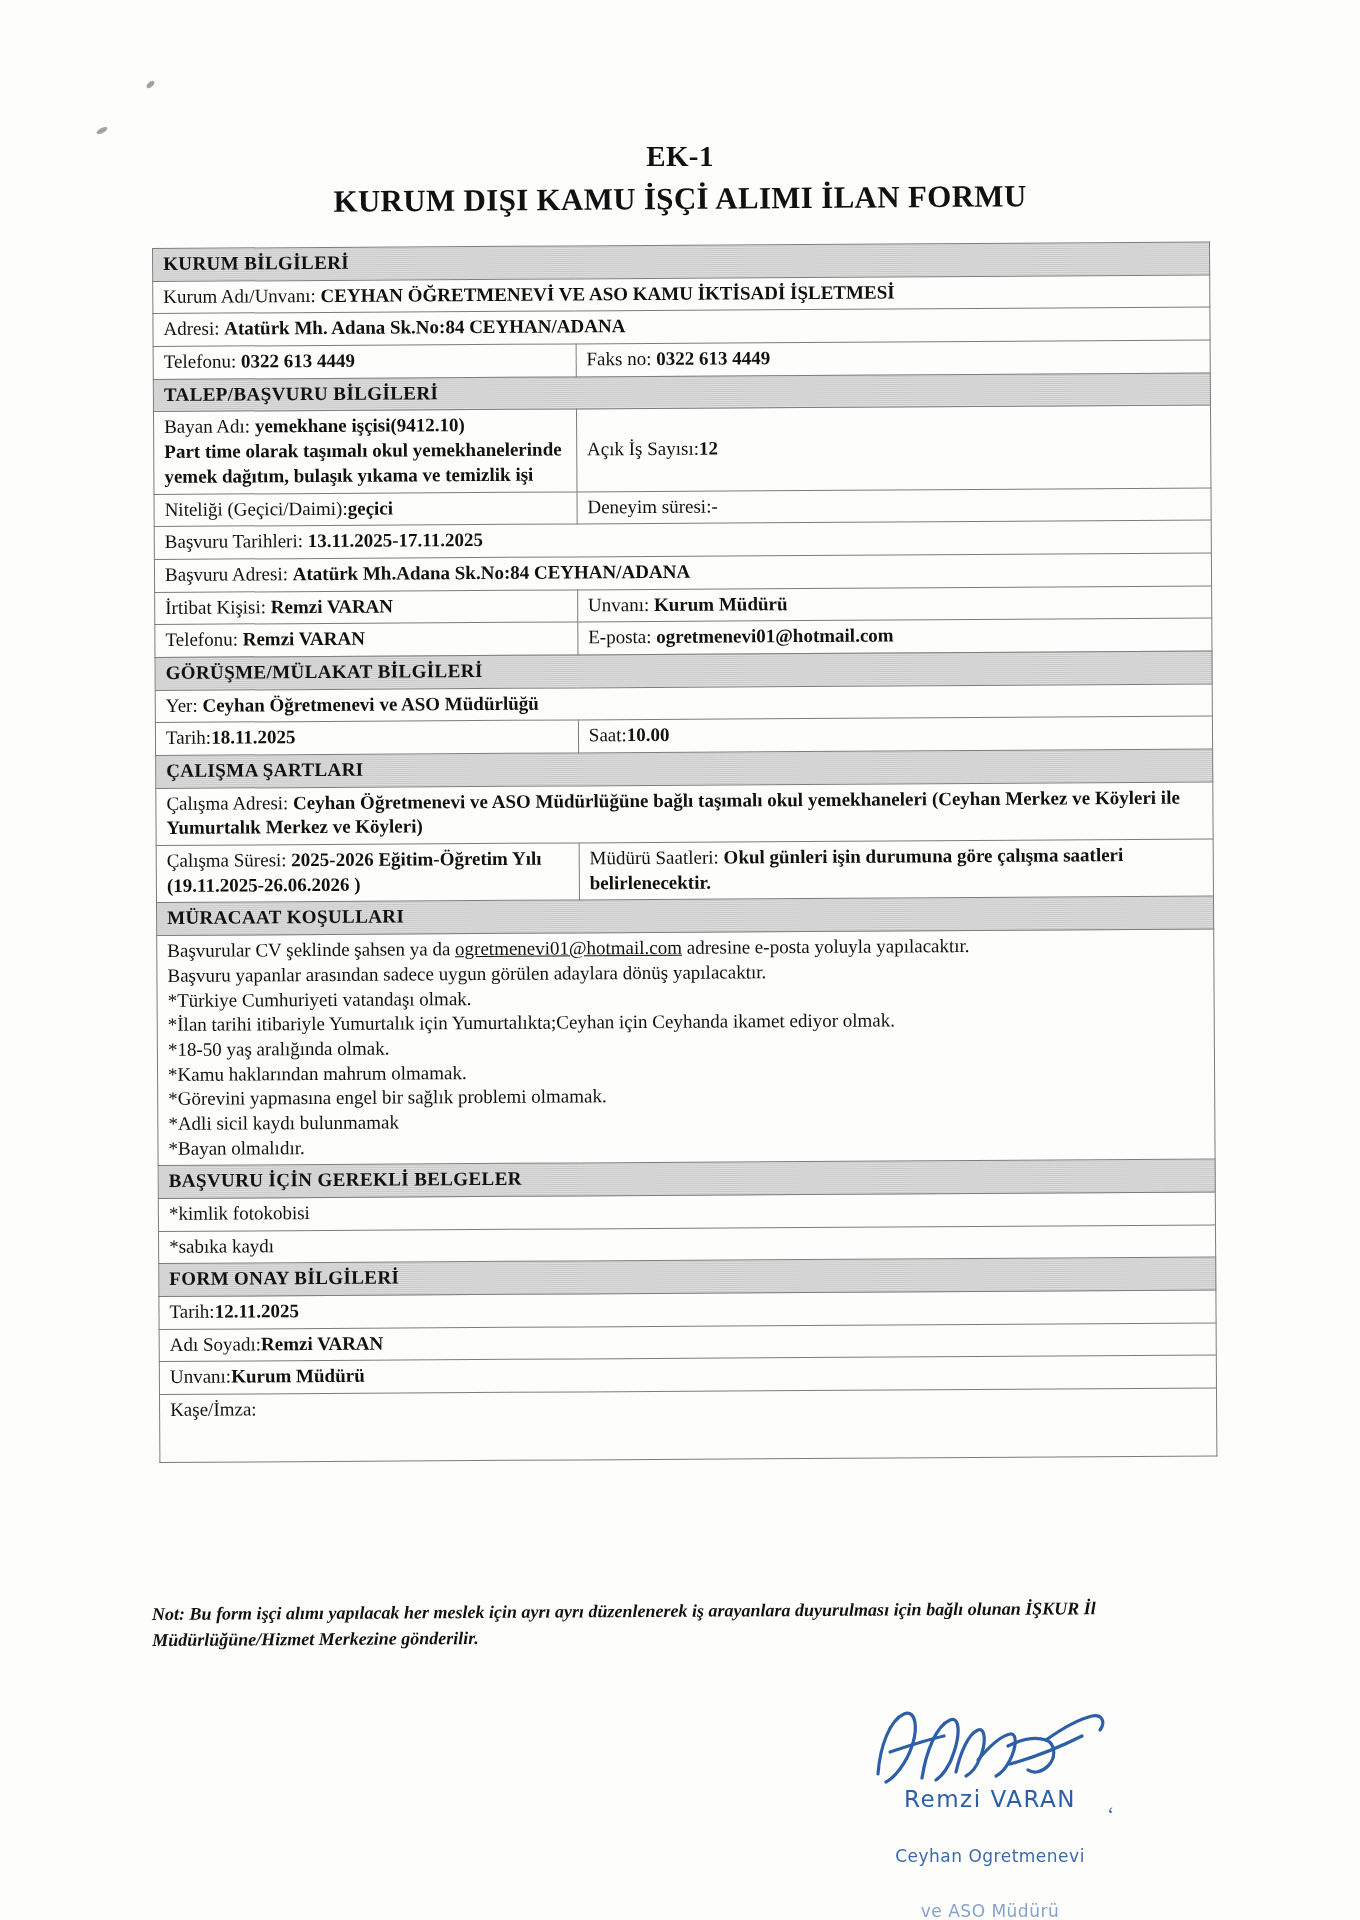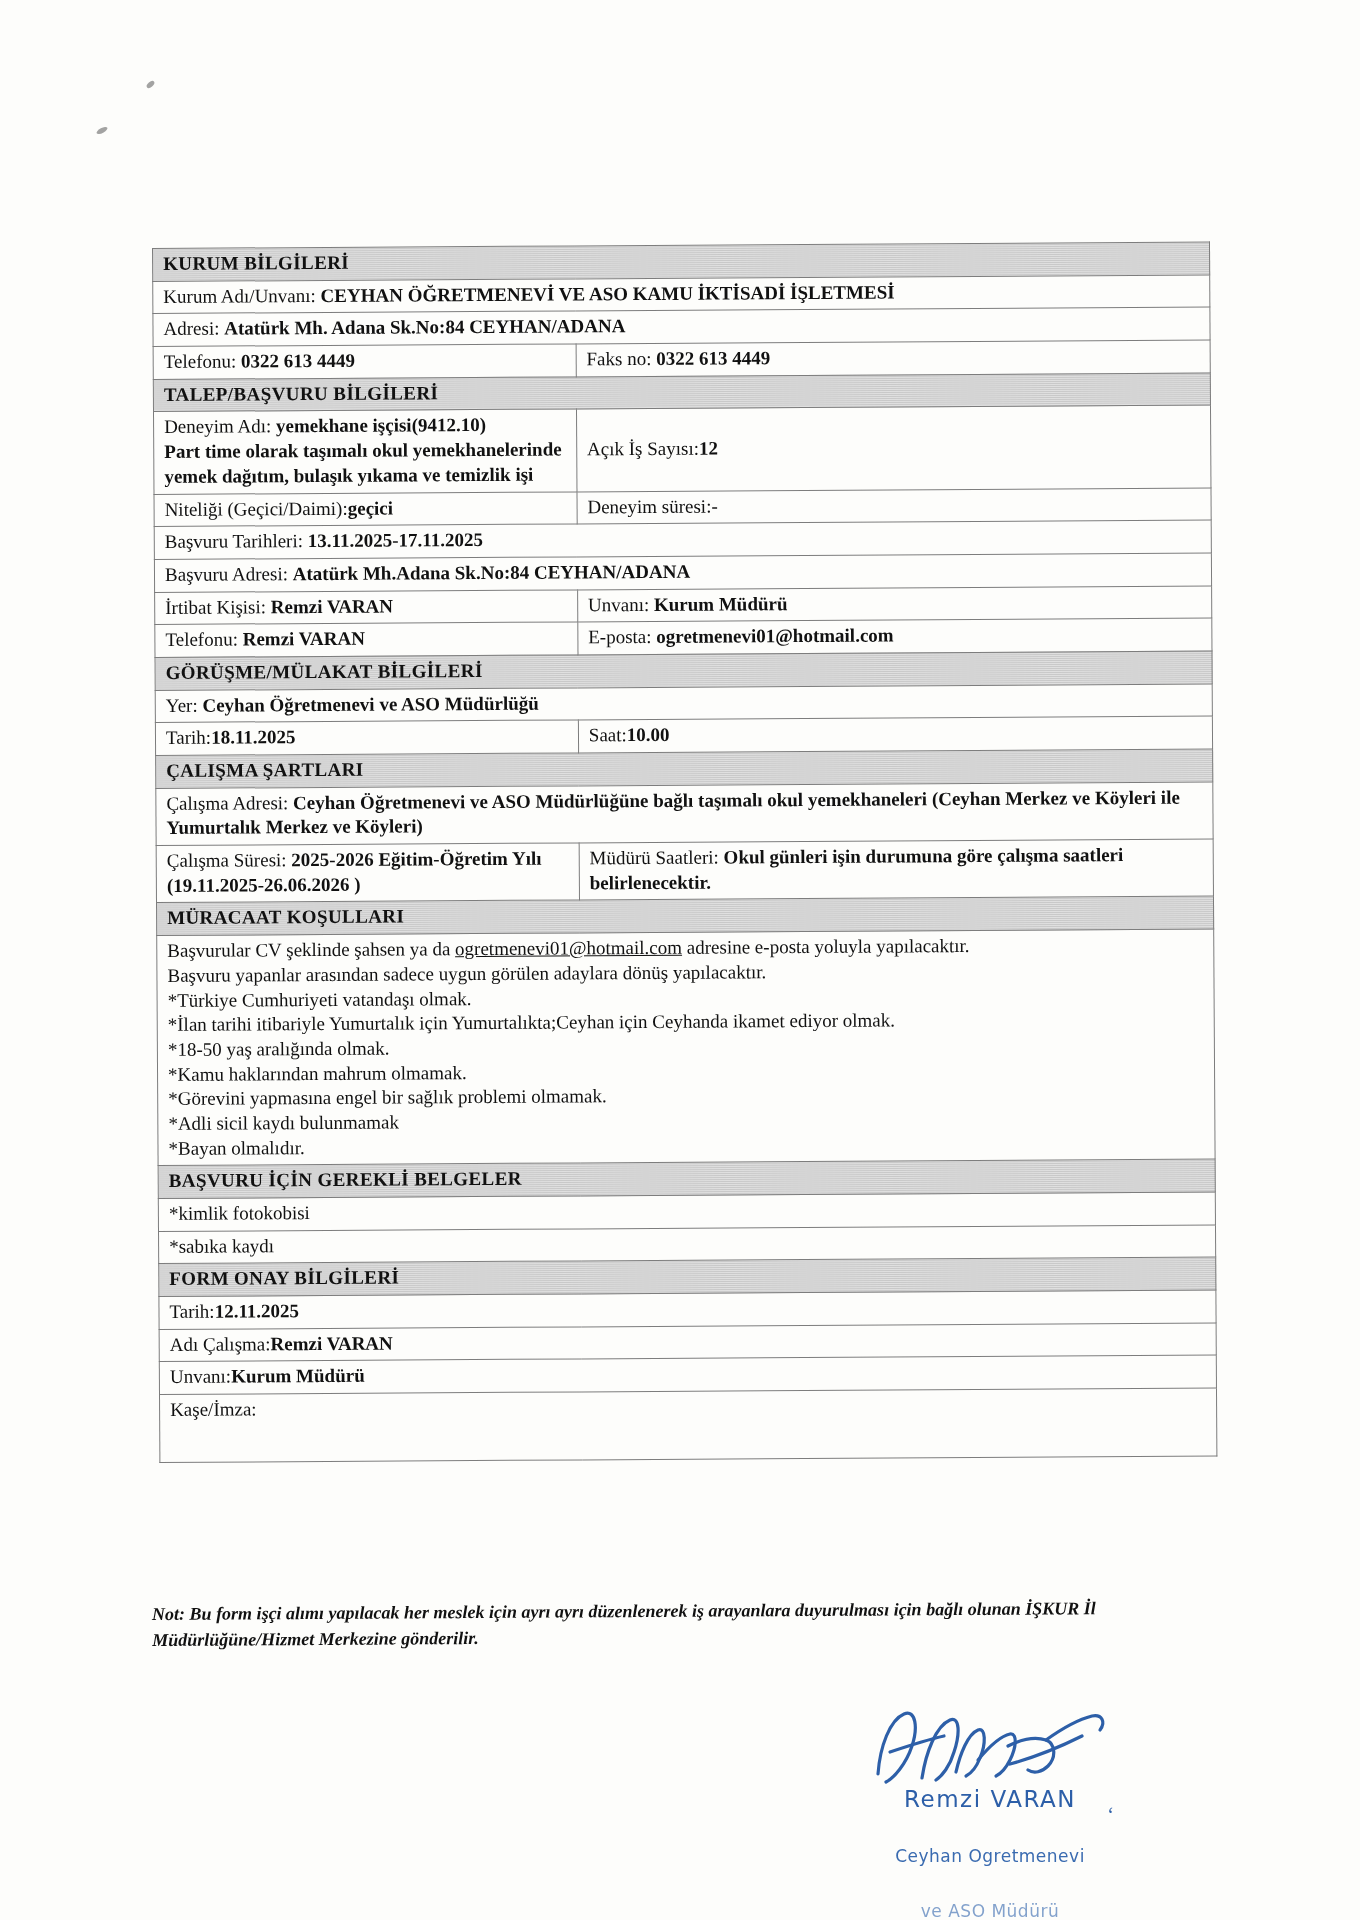--- a/index.html
+++ b/index.html
@@ -143,20 +143,24 @@
   }
 </style>
 </head>
 <body>
 
 <div class="page">
 
   <div class="speck s1"></div>
   <div class="speck s2"></div>
 
+  <div class="title-block">
+    <div class="title-main">EK-1</div>
+    <div class="title-sub">KURUM DIŞI KAMU İŞÇİ ALIMI İLAN FORMU</div>
+  </div>
 
   <div class="form-wrap">
     <table class="form">
       <colgroup>
         <col style="width:40%">
           <col style="width:60%">
       </colgroup>
 
       <tbody>
           <tr>
@@ -179,21 +183,21 @@
         <td>
           <span class="lbl">Faks no: </span><span class="b">0322 613 4449</span>
         </td>
       </tr>
 
       <tr>
         <td class="section" colspan="2">TALEP/BAŞVURU BİLGİLERİ</td>
       </tr>
       <tr>
         <td class="tall">
-          <div><span class="lbl">Deneyim Adı: </span><span class="b">yemekhane işçisi(9412.10)</span></div>
+          <div><span class="lbl">Bayan Adı: </span><span class="b">yemekhane işçisi(9412.10)</span></div>
           <div class="b">Part time olarak taşımalı okul yemekhanelerinde yemek dağıtım, bulaşık yıkama ve temizlik işi</div>
         </td>
         <td class="tall" style="vertical-align:middle">
           <span class="lbl">Açık İş Sayısı:</span><span class="b">12</span>
         </td>
       </tr>
       <tr>
         <td>
           <span class="lbl">Niteliği (Geçici/Daimi):</span><span class="b">geçici</span>
         </td>
@@ -294,21 +298,21 @@
       <tr>
         <td class="section" colspan="2">FORM ONAY BİLGİLERİ</td>
       </tr>
       <tr>
         <td colspan="2">
           <span class="lbl">Tarih:</span><span class="b">12.11.2025</span>
         </td>
       </tr>
       <tr>
         <td colspan="2">
-          <span class="lbl">Adı Çalışma:</span><span class="b">Remzi VARAN</span>
+          <span class="lbl">Adı Soyadı:</span><span class="b">Remzi VARAN</span>
         </td>
       </tr>
       <tr>
         <td colspan="2">
           <span class="lbl">Unvanı:</span><span class="b">Kurum Müdürü</span>
         </td>
       </tr>
       <tr>
         <td class="sig-space" colspan="2">
           <span class="lbl">Kaşe/İmza:</span>

